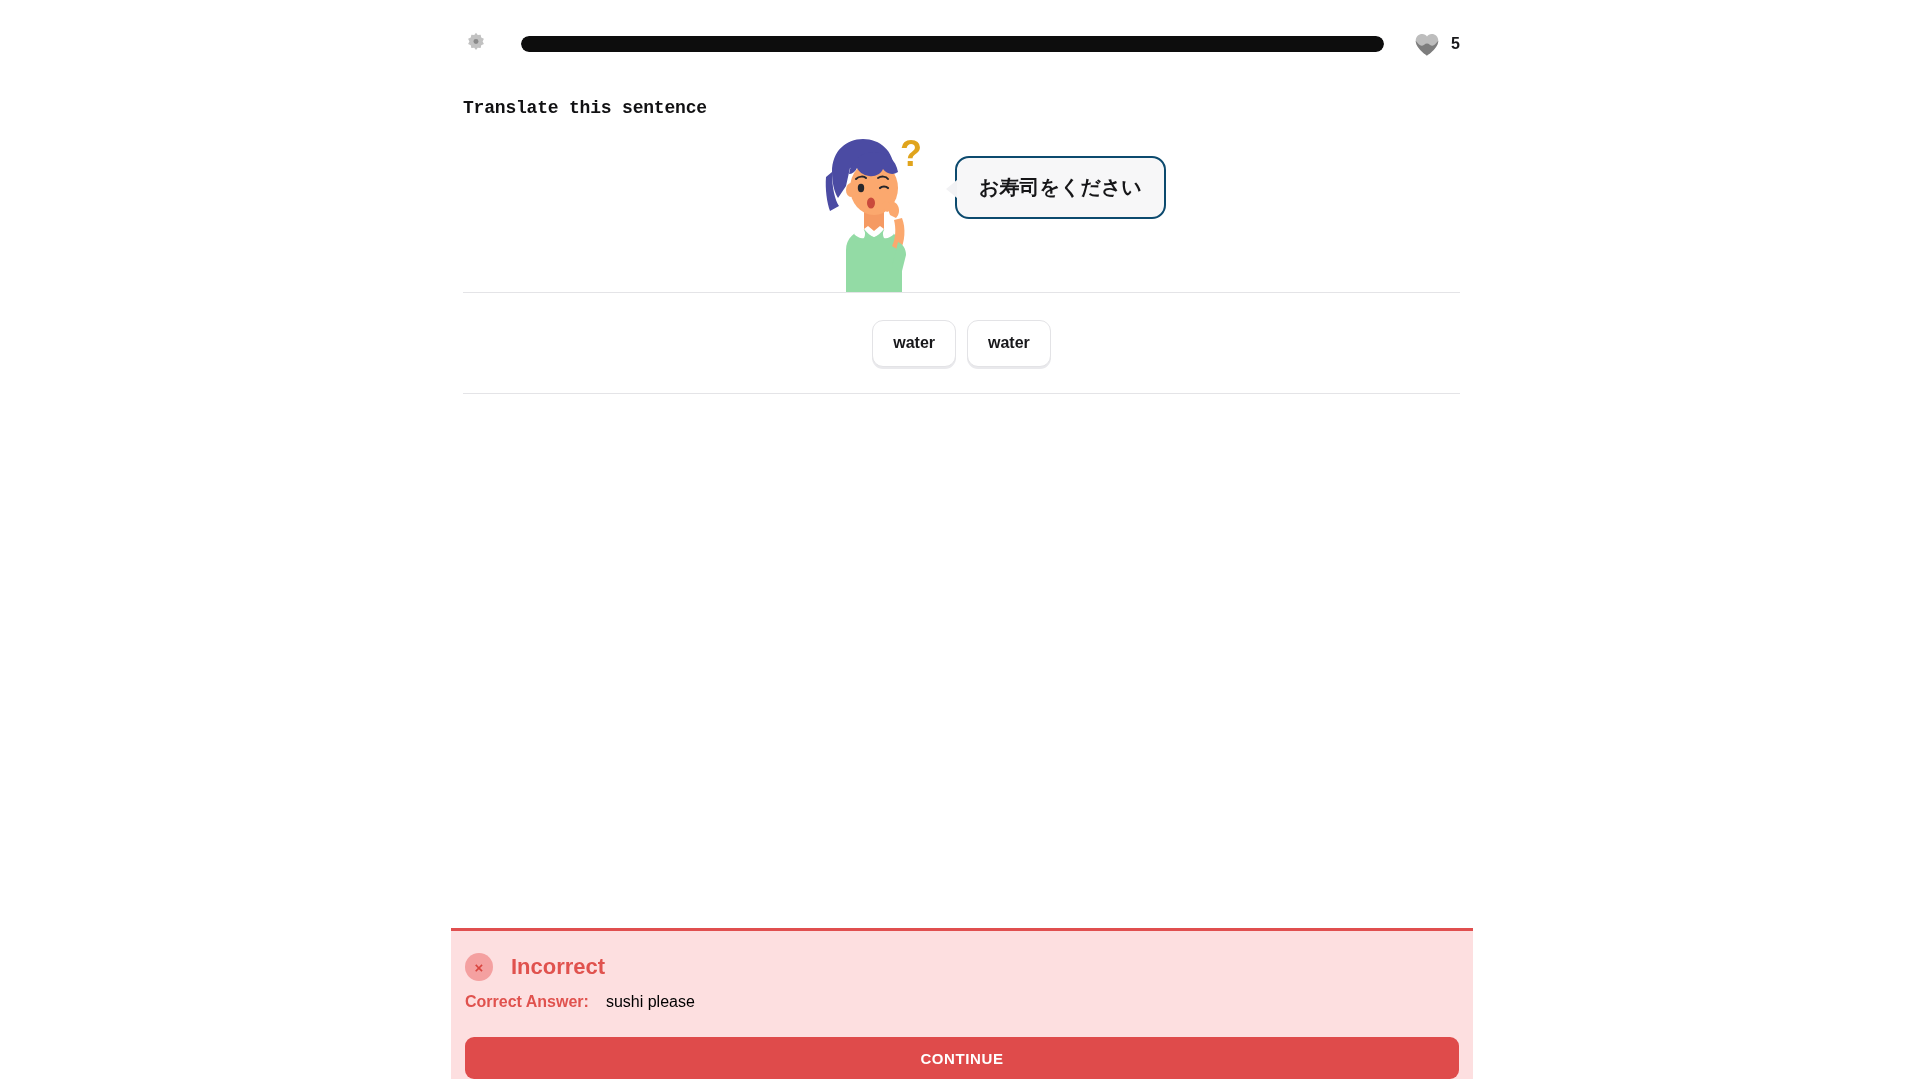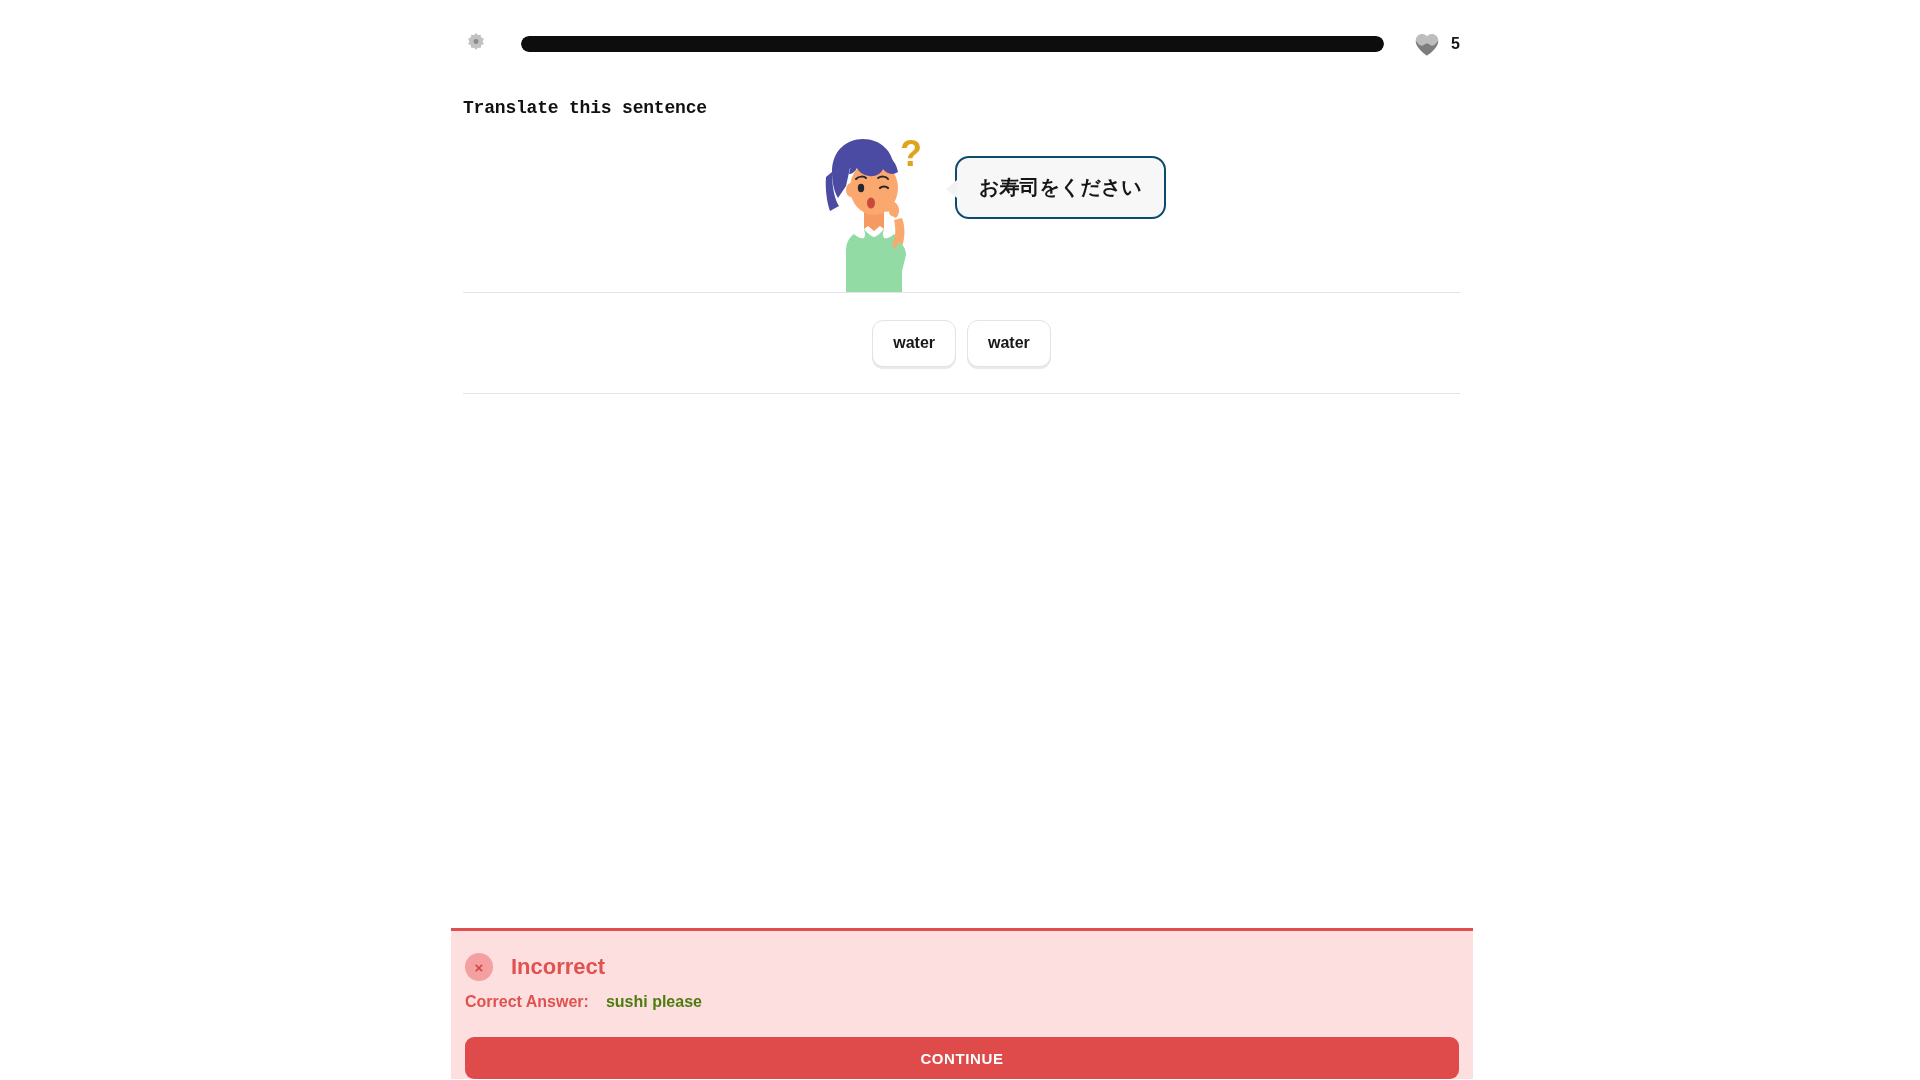--- a/index.html
+++ b/index.html
@@ -217,22 +217,22 @@
   }
 
   .answer-label {
     font-size: 16px;
     font-weight: 700;
     color: #e0524e;
   }
 
   .answer-value {
     font-size: 16px;
-    font-weight: 700;
-    color: #4d7c0f;
+    font-weight: 400;
+    color: #000000;
   }
 
   .continue-button {
     display: block;
     width: 994px;
     margin: 26px auto 0 auto;
     height: 42px;
     background: #df4b4b;
     border: none;
     border-radius: 9px;

